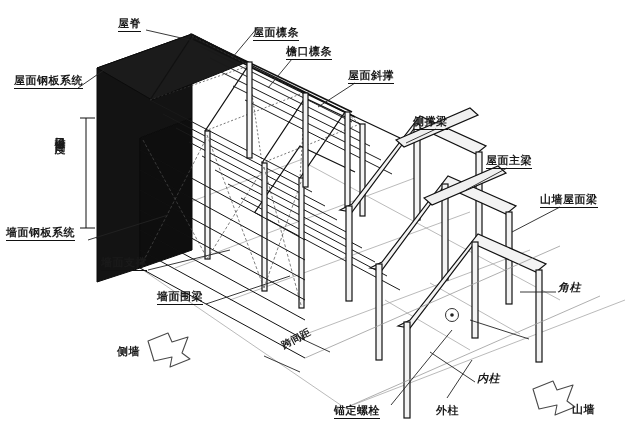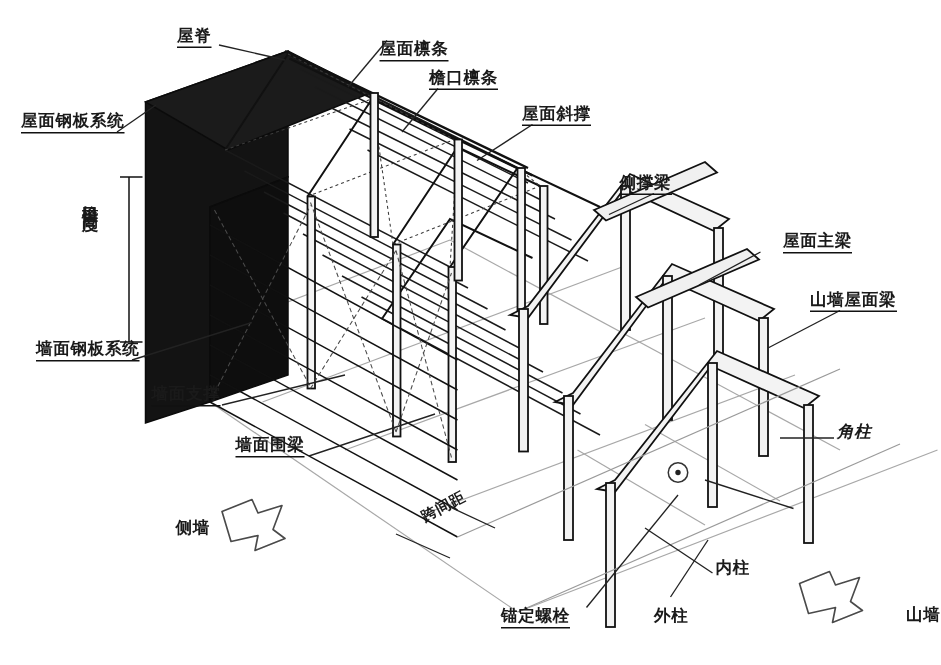--- a/index.html
+++ b/index.html
@@ -185,26 +185,26 @@
     </g>
   </svg>
 
   <div class="lbl ul" style="left:118px;top:17px;">屋脊</div>
   <div class="lbl ul" style="left:253px;top:26px;">屋面檩条</div>
   <div class="lbl ul" style="left:286px;top:45px;">檐口檩条</div>
   <div class="lbl ul" style="left:348px;top:69px;">屋面斜撑</div>
   <div class="lbl ul" style="left:14px;top:74px;">屋面钢板系统</div>
   <div class="lbl v" style="left:53px;top:128px;">檐口高度</div>
   <div class="lbl ul" style="left:413px;top:115px;">侧撑梁</div>
-  <div class="lbl ul" style="left:522px;top:154px;">屋面主梁</div>
+  <div class="lbl ul" style="left:486px;top:154px;">屋面主梁</div>
   <div class="lbl ul" style="left:540px;top:193px;">山墙屋面梁</div>
-  <div class="lbl ul" style="left:24px;top:226px;">墙面钢板系统</div>
+  <div class="lbl ul" style="left:6px;top:226px;">墙面钢板系统</div>
   <div class="lbl ul" style="left:101px;top:256px;">墙面支撑</div>
   <div class="lbl ul" style="left:157px;top:290px;">墙面围梁</div>
   <div class="lbl" style="left:558px;top:281px;font-style:italic;">角柱</div>
   <div class="lbl rot" style="left:279px;top:340px;">跨间距</div>
-  <div class="lbl" style="left:477px;top:372px;">内柱</div>
+  <div class="lbl" style="left:477px;top:372px;font-style:italic;">内柱</div>
   <div class="lbl ul" style="left:334px;top:404px;">锚定螺栓</div>
   <div class="lbl" style="left:436px;top:404px;">外柱</div>
   <div class="lbl" style="left:117px;top:345px;">侧墙</div>
-  <div class="lbl" style="left:604px;top:403px;">山墙</div>
+  <div class="lbl" style="left:572px;top:403px;">山墙</div>
 
 </div>
 
 </body></html>

